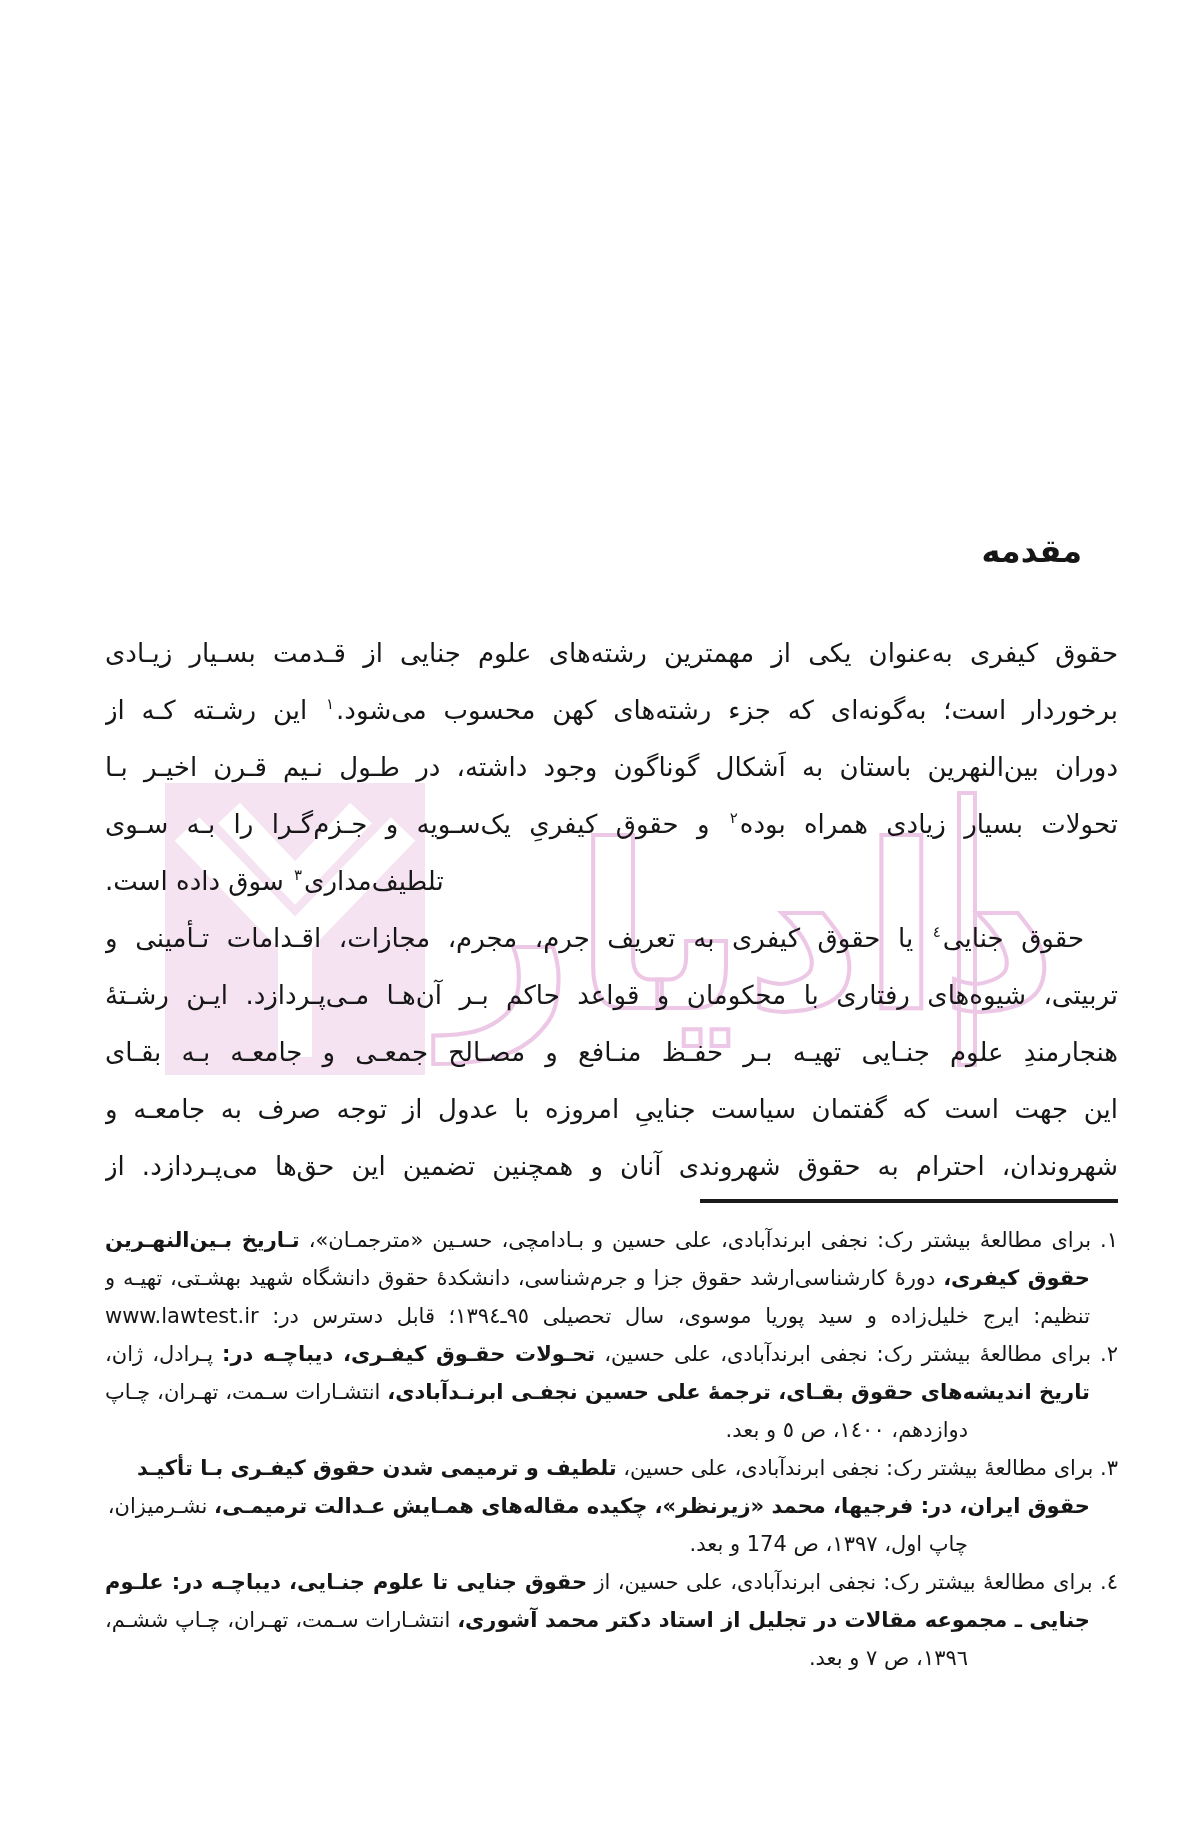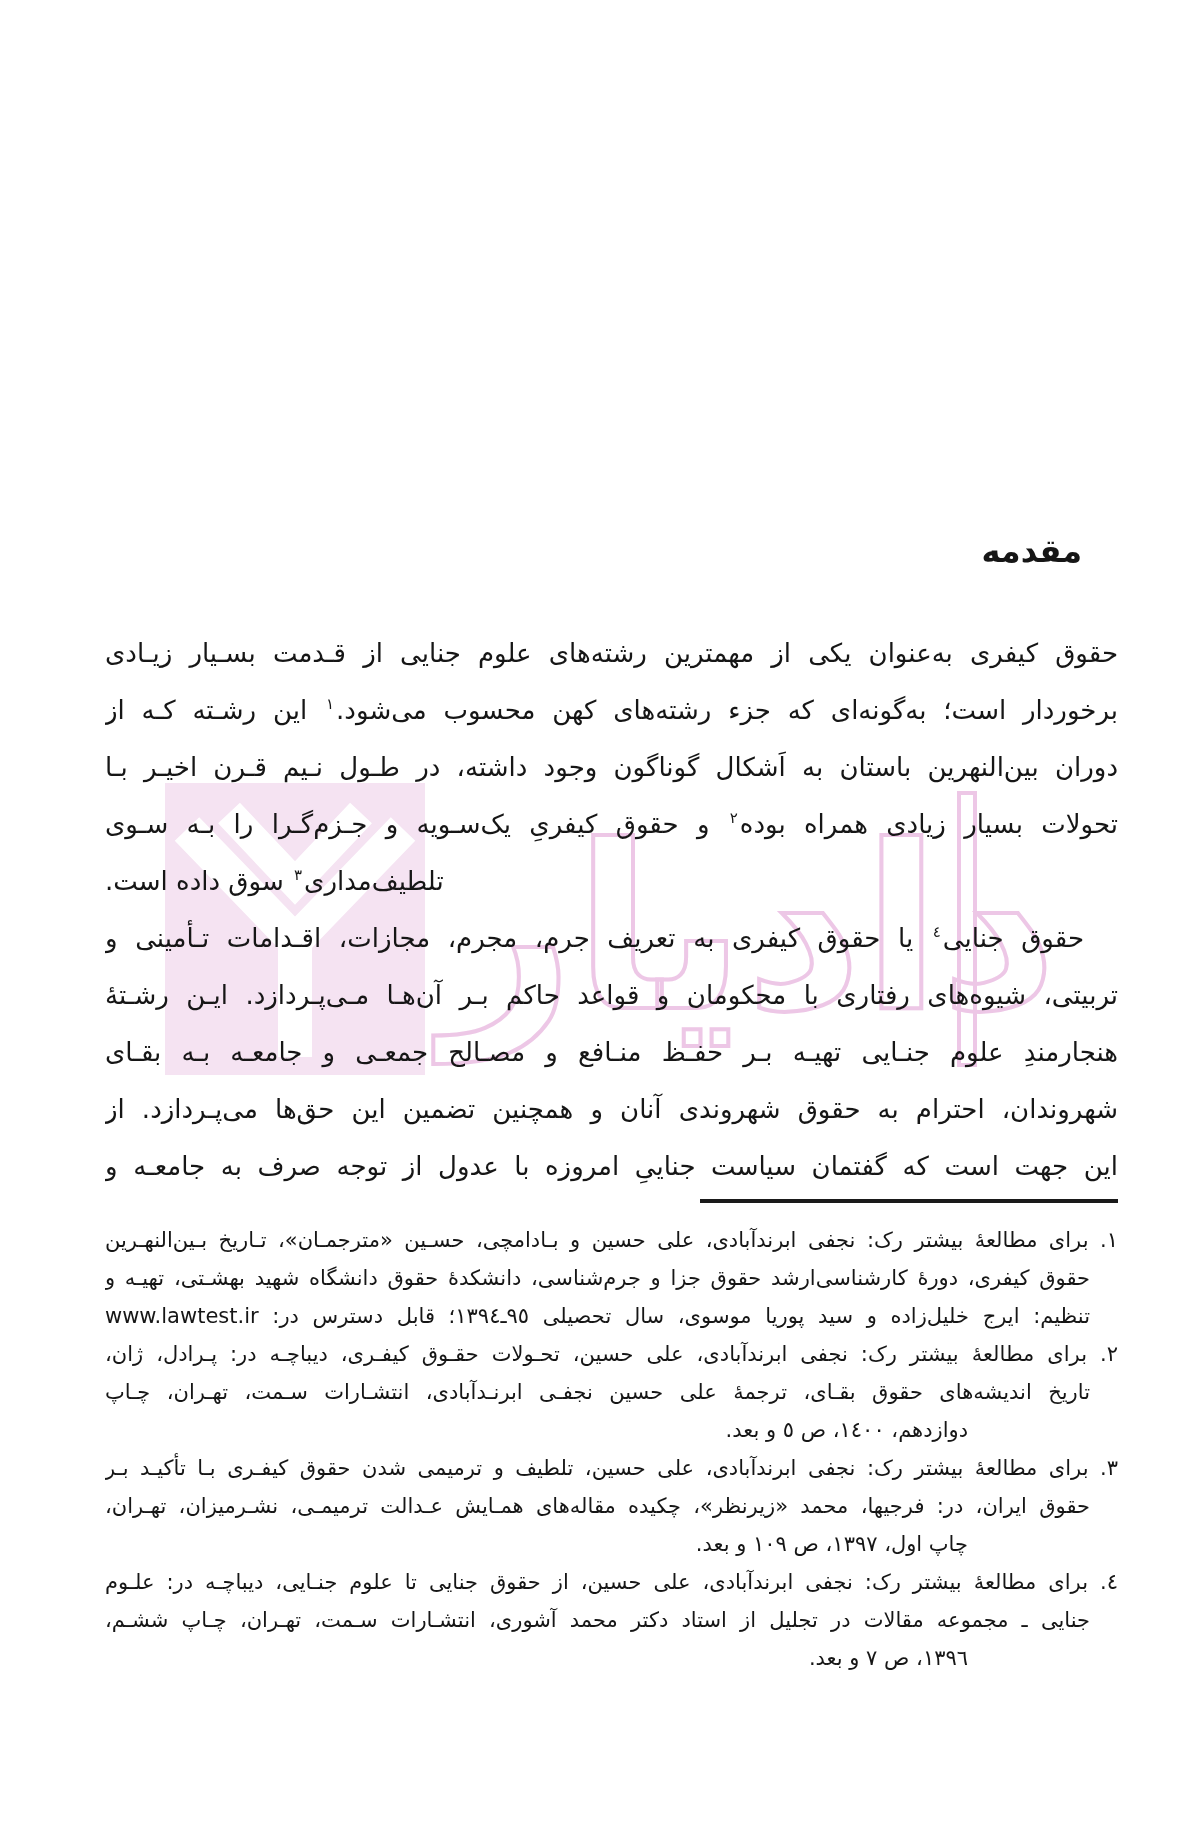--- a/index.html
+++ b/index.html
@@ -32,21 +32,21 @@
   .line.ind  { padding-right:34px; }
   sup.fnref { font-size:15px; line-height:0; vertical-align:super; padding:0 2px; }
   .sep {
     position:absolute; top:1199px; right:78px; width:418px; height:4px;
     background:#1a1a1a; z-index:1;
   }
   .footnotes { position:absolute; top:1221px; right:78px; width:1013px; font-size:21px; z-index:1; }
   .footnotes .line { height:38px; line-height:38px; text-align:right; overflow:hidden; }
   .footnotes .line.cont  { padding-right:28px; }
   .footnotes .line.short { padding-right:150px; }
-  .b { font-weight:normal; }
+  .b { font-weight:bold; }
 </style>
 </head>
 <body>
 
 <div class="page">
 
   <div class="wm">
     <div class="wm-rect">
       <svg width="260" height="292" viewBox="0 0 260 292">
         <path d="M22,46 L130,158 L238,46" fill="none" stroke="#ffffff" stroke-width="34"></path>
@@ -66,42 +66,42 @@
         <div class="line just"><span>حقوق کیفری به‌عنوان یکی از مهمترین رشته‌های علوم جنایی از قـدمت بسـیار زیـادی</span></div>
         <div class="line just"><span>برخوردار است؛ به‌گونه‌ای که جزء رشته‌های کهن محسوب می‌شود.</span><sup class="fnref">۱</sup><span> این رشـته کـه از</span></div>
         <div class="line just"><span>دوران بین‌النهرین باستان به اَشکال گوناگون وجود داشته، در طـول نـیم قـرن اخیـر بـا</span></div>
         <div class="line just"><span>تحولات بسیار زیادی همراه بوده</span><sup class="fnref">۲</sup><span> و حقوق کیفریِ یک‌سـویه و جـزم‌گـرا را بـه سـوی</span></div>
         <div class="line"><span>تلطیف‌مداری</span><sup class="fnref">۳</sup><span> سوق داده است.</span></div>
       </div>
     <div>
         <div class="line just ind"><span>حقوق جنایی</span><sup class="fnref">٤</sup><span> یا حقوق کیفری به تعریف جرم، مجرم، مجازات، اقـدامات تـأمینی و</span></div>
         <div class="line just"><span>تربیتی، شیوه‌های رفتاری با محکومان و قواعد حاکم بـر آن‌هـا مـی‌پـردازد. ایـن رشـتهٔ</span></div>
         <div class="line just"><span>هنجارمندِ علوم جنـایی تهیـه بـر حفـظ منـافع و مصـالح جمعـی و جامعـه بـه بقـای</span></div>
+        <div class="line just"><span>این جهت است که گفتمان سیاست جناییِ امروزه با عدول از توجه صرف به جامعـه و</span></div>
         <div class="line just"><span>شهروندان، احترام به حقوق شهروندی آنان و همچنین تضمین این حق‌ها می‌پـردازد. از</span></div>
-        <div class="line just"><span>این جهت است که گفتمان سیاست جناییِ امروزه با عدول از توجه صرف به جامعـه و</span></div>
       </div>
   </div>
 
   <div class="sep"></div>
 
   <div class="footnotes">
     <div>
         <div class="line just"><span>۱. برای مطالعهٔ بیشتر رک: نجفی ابرندآبادی، علی حسین و بـادامچی، حسـین «مترجمـان»، </span><span class="b">تـاریخ بـین‌النهـرین</span></div>
         <div class="line just cont"><span class="b">حقوق کیفری،</span><span> دورهٔ کارشناسی‌ارشد حقوق جزا و جرم‌شناسی، دانشکدهٔ حقوق دانشگاه شهید بهشـتی، تهیـه و</span></div>
         <div class="line just cont"><span>تنظیم: ایرج خلیل‌زاده و سید پوریا موسوی، سال تحصیلی ۹٥ـ۱۳۹٤؛ قابل دسترس در: www.lawtest.ir</span></div>
       </div>
     <div>
         <div class="line just"><span>۲. برای مطالعهٔ بیشتر رک: نجفی ابرندآبادی، علی حسین، </span><span class="b">تحـولات حقـوق کیفـری، دیباچـه در:</span><span> پـرادل، ژان،</span></div>
         <div class="line just cont"><span class="b">تاریخ اندیشه‌های حقوق بقـای، ترجمهٔ علی حسین نجفـی ابرنـدآبادی،</span><span> انتشـارات سـمت، تهـران، چـاپ</span></div>
         <div class="line short"><span>دوازدهم، ۱٤۰۰، ص ٥ و بعد.</span></div>
       </div>
     <div>
         <div class="line just"><span>۳. برای مطالعهٔ بیشتر رک: نجفی ابرندآبادی، علی حسین، </span><span class="b">تلطیف و ترمیمی شدن حقوق کیفـری بـا تأکیـد بـر</span></div>
         <div class="line just cont"><span class="b">حقوق ایران، در: فرجیها، محمد «زیرنظر»، چکیده مقاله‌های همـایش عـدالت ترمیمـی،</span><span> نشـرمیزان، تهـران،</span></div>
-        <div class="line short"><span>چاپ اول، ۱۳۹۷، ص ۱۰۹ و بعد.</span></div>
+        <div class="line short"><span>چاپ اول، ۱۳۹۷، ص 174 و بعد.</span></div>
       </div>
     <div>
         <div class="line just"><span>٤. برای مطالعهٔ بیشتر رک: نجفی ابرندآبادی، علی حسین، از </span><span class="b">حقوق جنایی تا علوم جنـایی، دیباچـه در: علـوم</span></div>
         <div class="line just cont"><span class="b">جنایی ـ مجموعه مقالات در تجلیل از استاد دکتر محمد آشوری،</span><span> انتشـارات سـمت، تهـران، چـاپ ششـم،</span></div>
         <div class="line short"><span>۱۳۹٦، ص ۷ و بعد.</span></div>
       </div>
   </div>
 
 </div>
 

